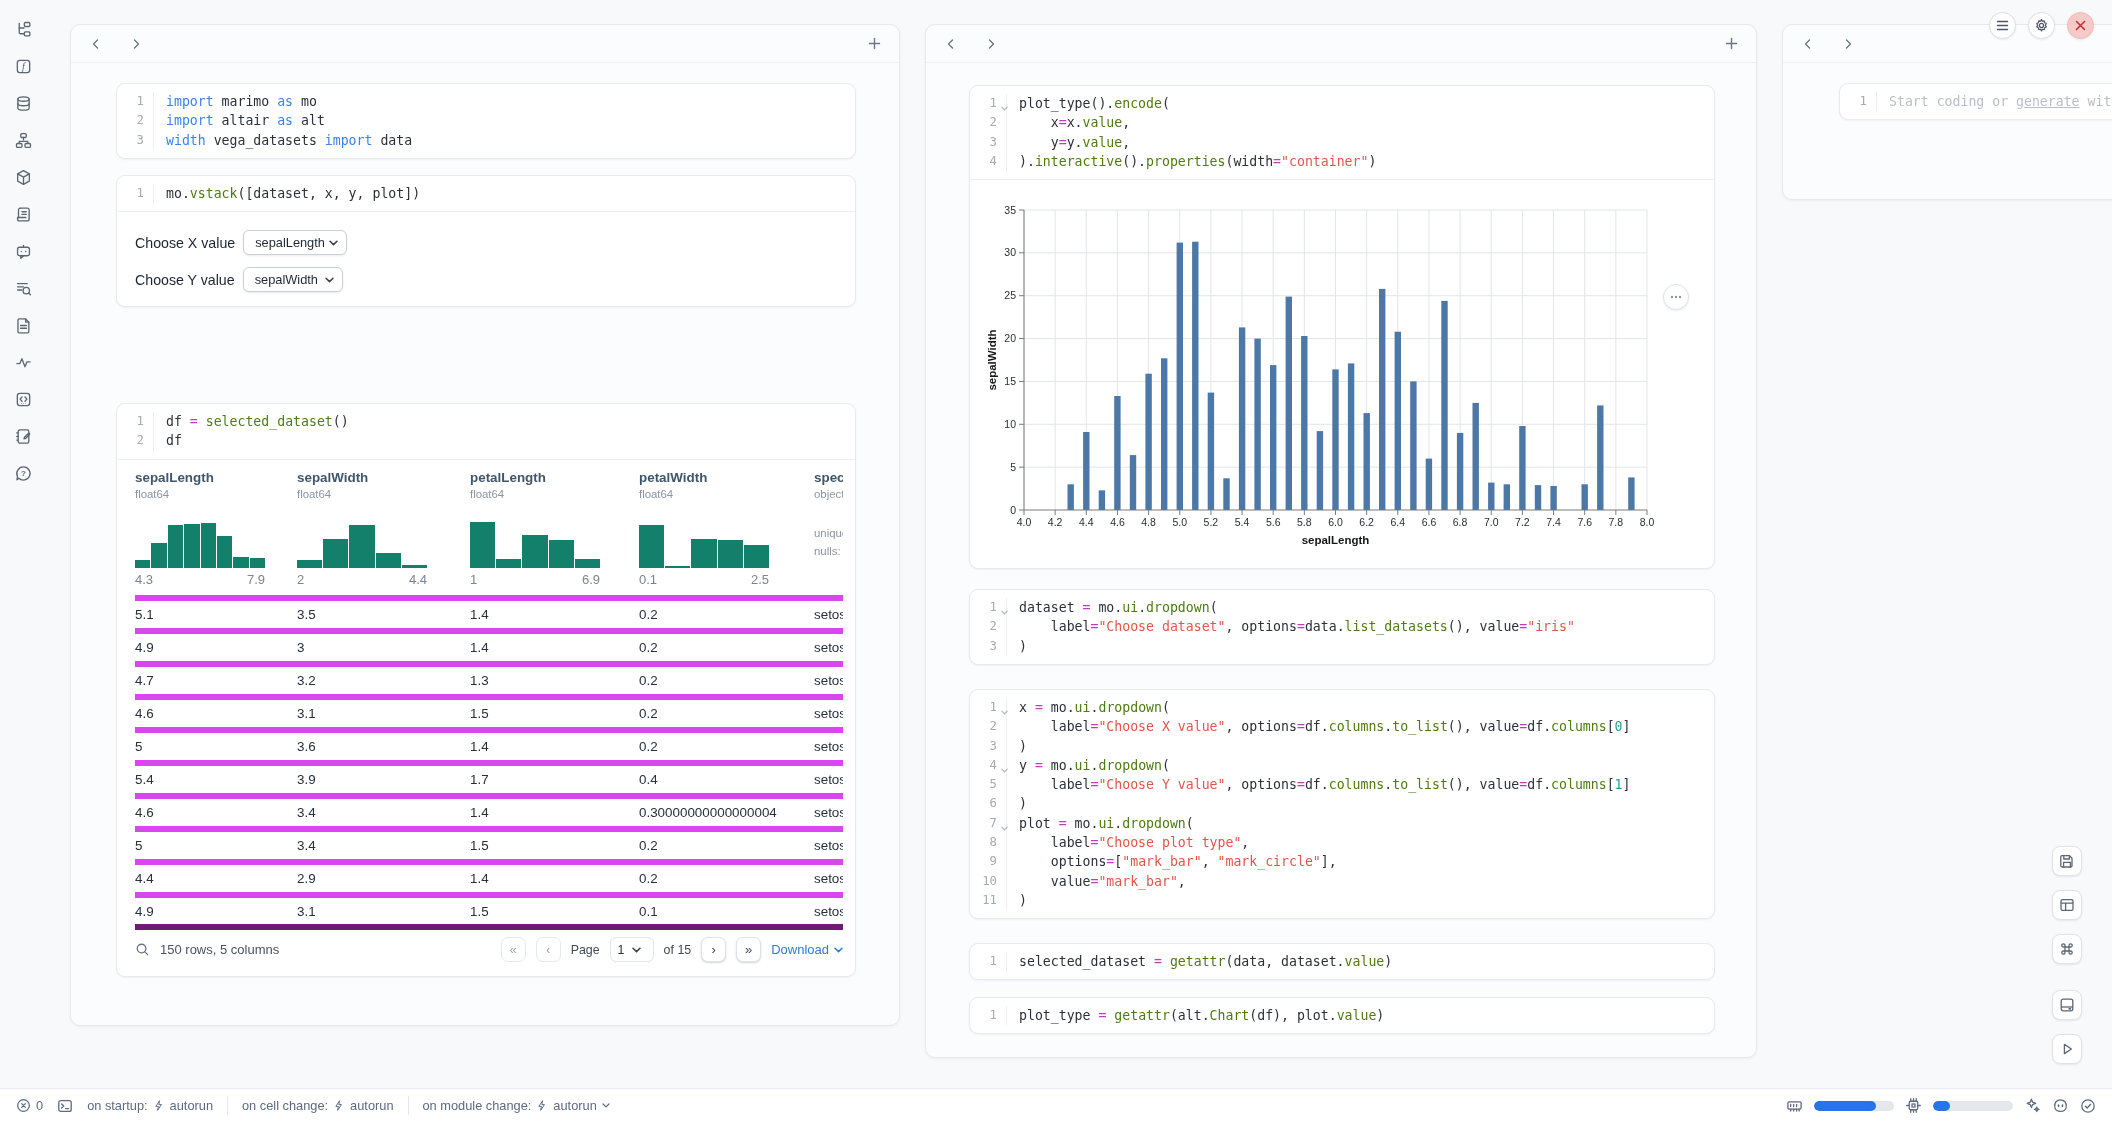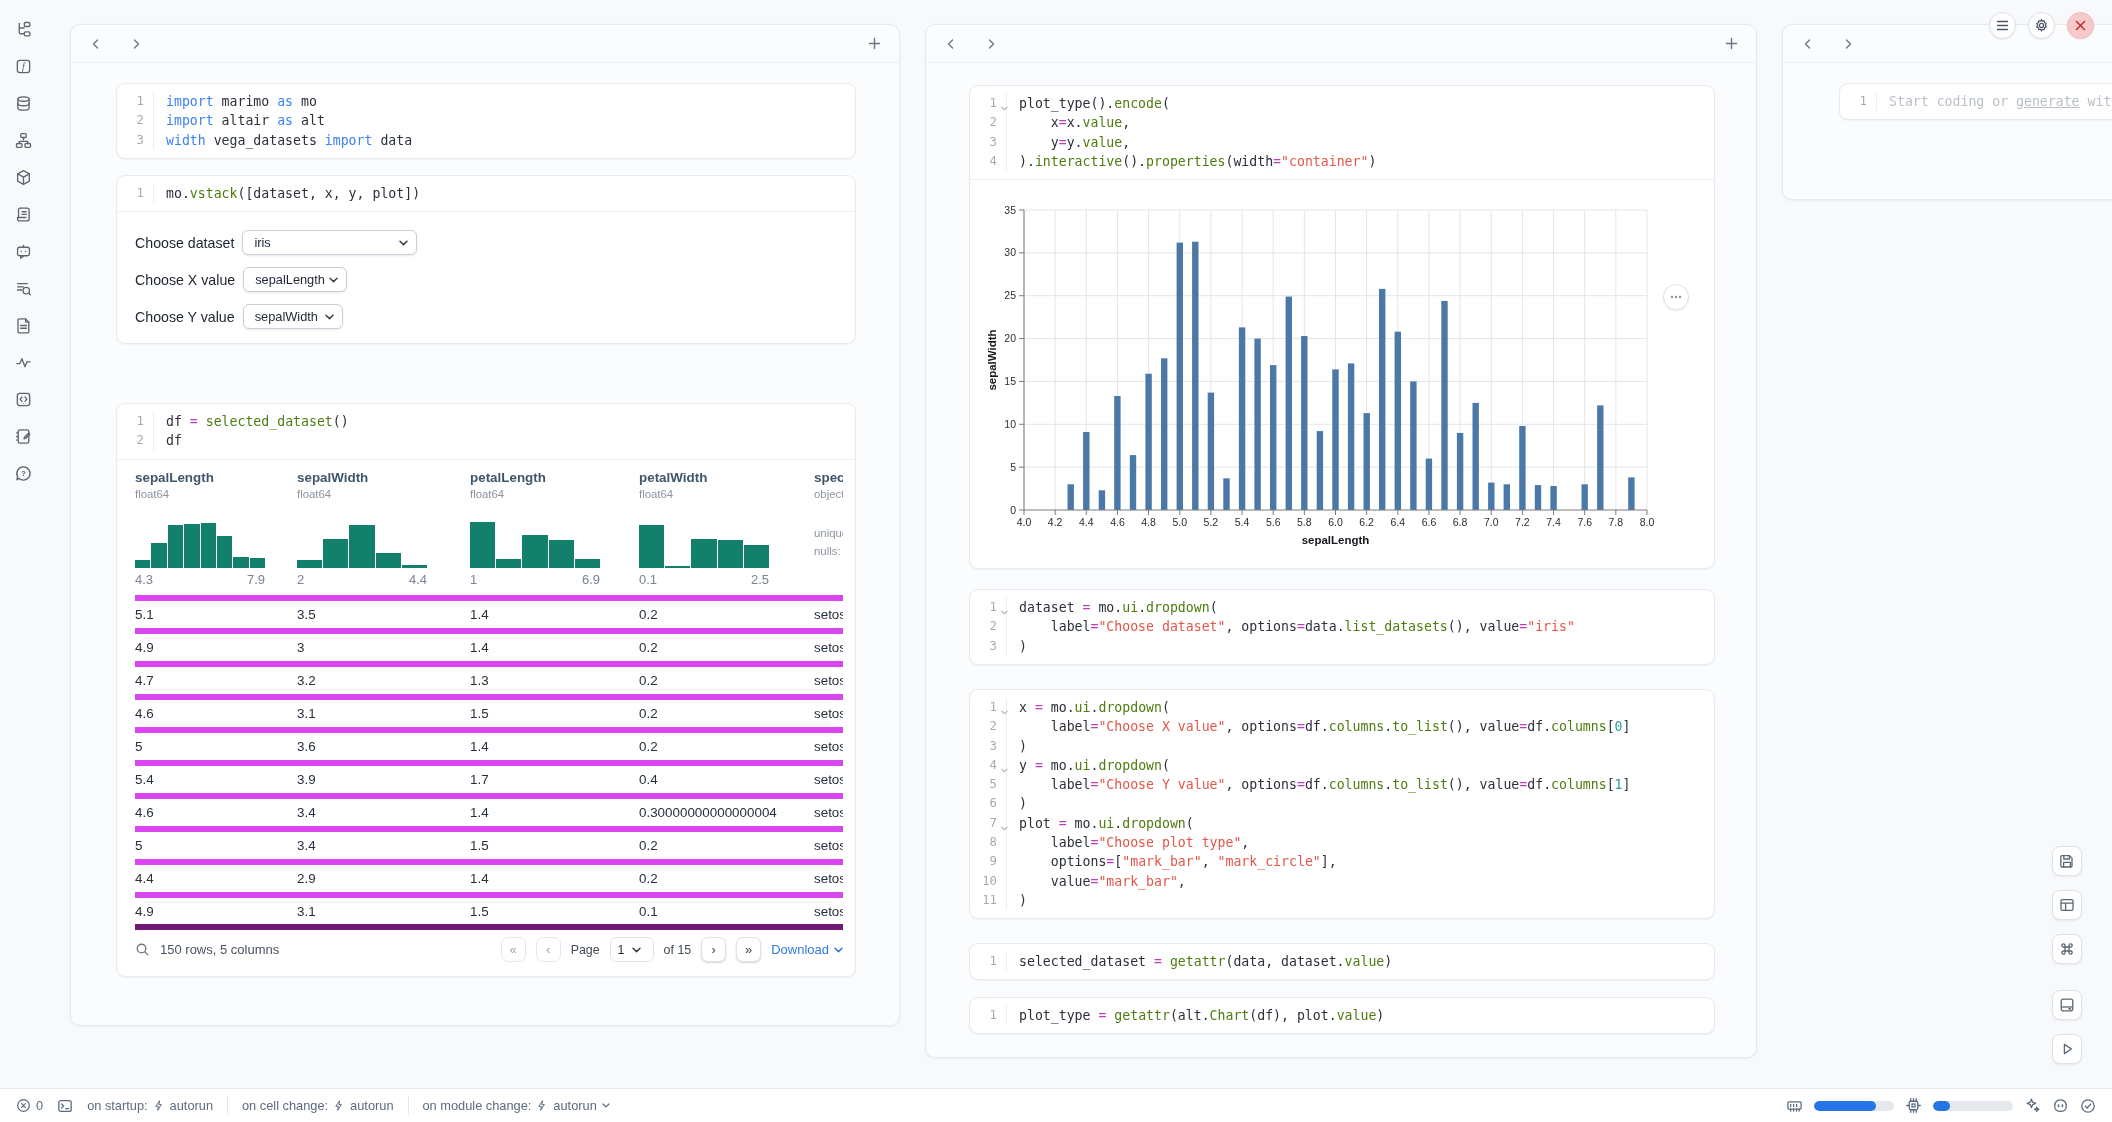--- a/index.html
+++ b/index.html
@@ -215,31 +215,20 @@
 
   <article class="cell" style="left:45px;top:150px;width:740px">
     <div class="codeblock">
         <div class="cl">
           <span class="ln">1</span>
           <span class="lc"><span class="t-p">mo.</span><span class="t-f">vstack</span><span class="t-p">([dataset, x, y, plot])</span></span>
         </div>
       </div>
     <div class="divider"></div>
     <div class="controls">
-        <div class="ctl-row">
-          <span>Choose dataset</span>
-          <button class="select" style="width: 175px;">
-            <span>iris</span>
-            <span class="chev">
-              <svg width="9" height="6" viewBox="0 0 9 6" fill="none" stroke="currentColor" stroke-width="1.5" stroke-linecap="round" stroke-linejoin="round">
-                <path d="M1 1.2l3.5 3.4L8 1.2"></path>
-              </svg>
-            </span>
-          </button>
-        </div>
         <div class="ctl-row">
           <span>Choose X value</span>
           <button class="select" style="width: 104px;">
             <span>sepalLength</span>
             <span class="chev">
               <svg width="9" height="6" viewBox="0 0 9 6" fill="none" stroke="currentColor" stroke-width="1.5" stroke-linecap="round" stroke-linejoin="round">
                 <path d="M1 1.2l3.5 3.4L8 1.2"></path>
               </svg>
             </span>
           </button>

